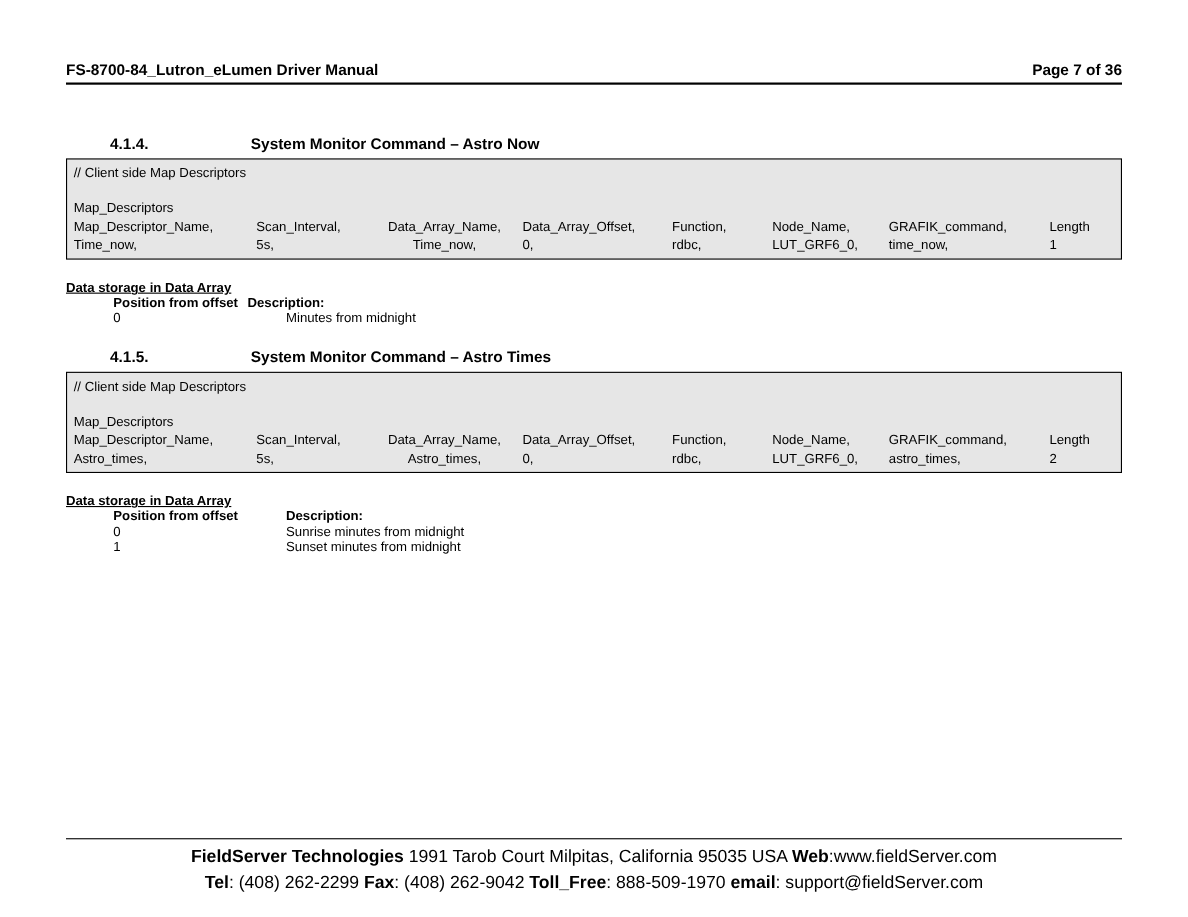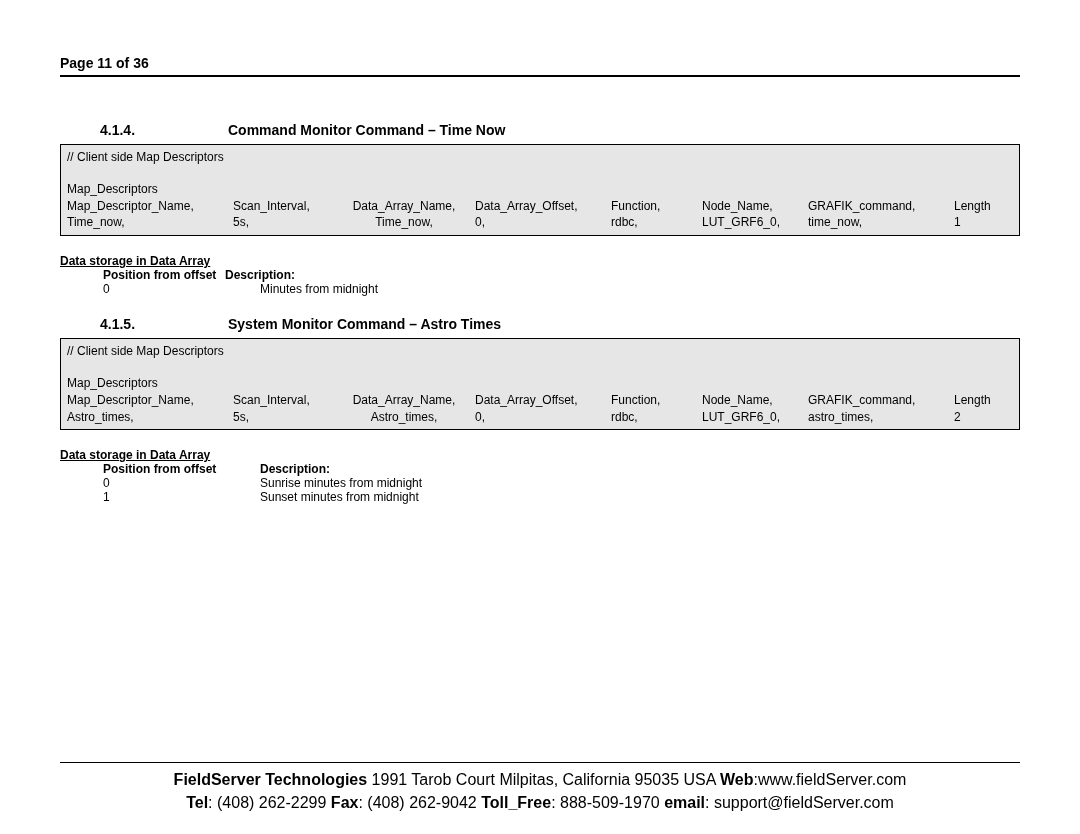--- a/index.html
+++ b/index.html
@@ -89,27 +89,28 @@
     line-height: 1.4;
   }
   .gap { height: 15px; }
 </style>
 </head>
 <body>
 
 <div class="page">
 
   <div class="hdr">
-    <span>Page 11 of 36</span>
+    <span>FS-8700-84_Lutron_eLumen Driver Manual</span>
+    <span>Page 7 of 36</span>
   </div>
 
   <div class="section">
     <div class="sec-head">
       <span class="sec-num">4.1.4.</span>
-      <span>Command Monitor Command – Time Now</span>
+      <span>System Monitor Command – Astro Now</span>
     </div>
     <div class="greybox">
       <div>//   Client side Map Descriptors</div>
       <div class="gap"></div>
       <div>Map_Descriptors</div>
       <div class="row">
         <span class="col c0">Map_Descriptor_Name,</span>
         <span class="col c1">Scan_Interval,</span>
         <span class="col c2">Data_Array_Name,</span>
         <span class="col c3">Data_Array_Offset,</span>

